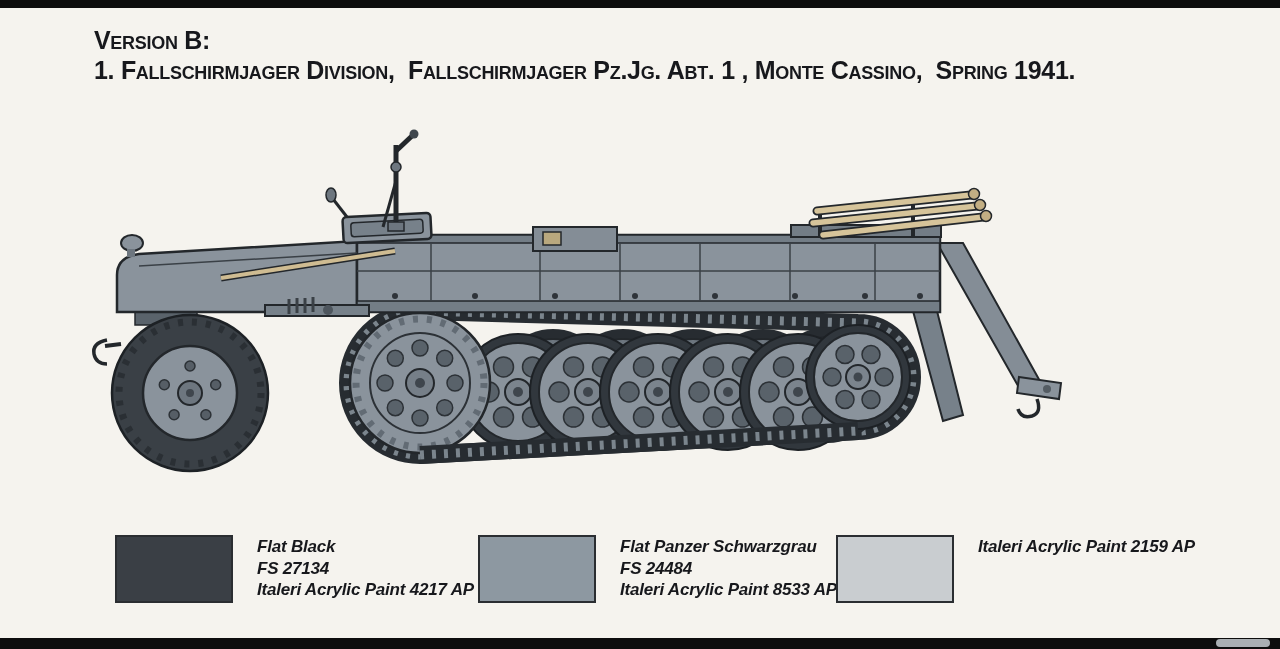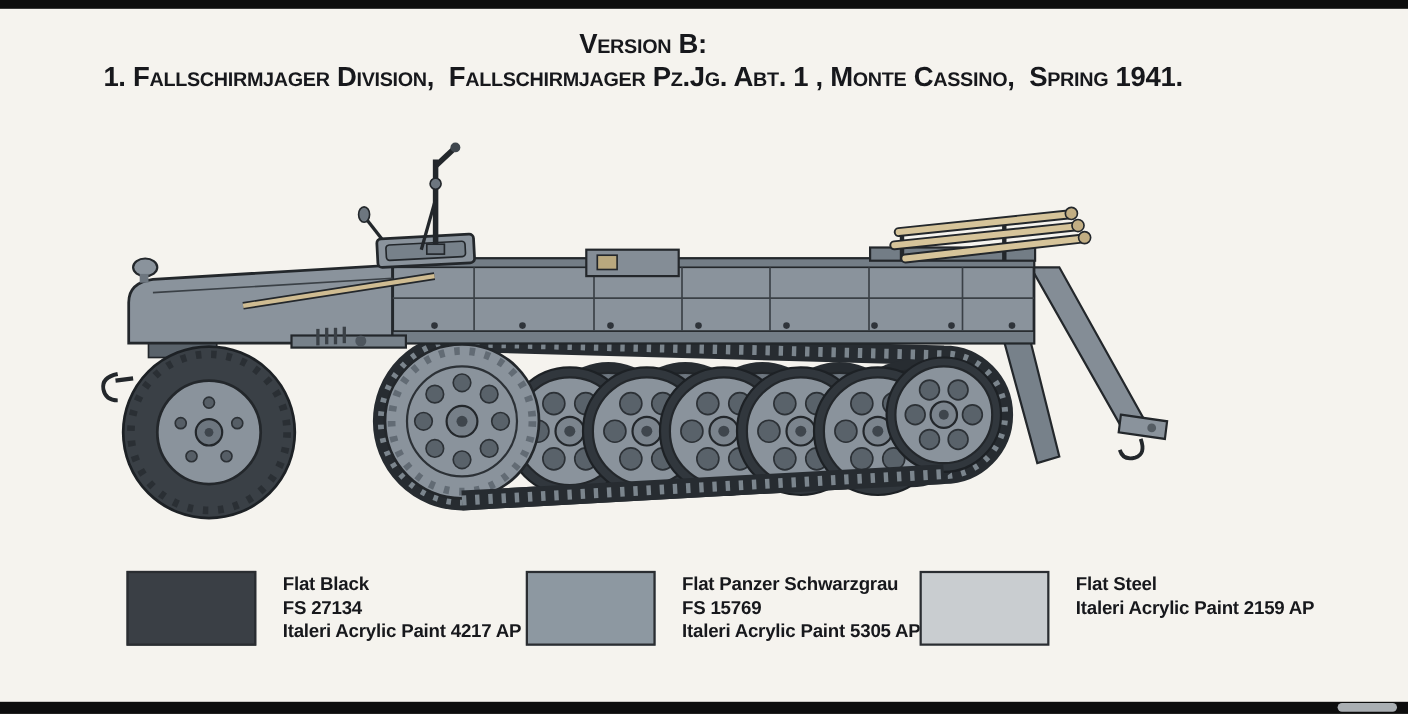--- a/index.html
+++ b/index.html
@@ -9,27 +9,27 @@
     background:#f5f3ee; overflow:hidden;
     font-family:"Liberation Sans", sans-serif; color:#17181c;
   }
   .bar { position:absolute; left:0; width:100%; background:#0d0d0d; }
   .bar-top { top:0; height:8px; }
   .bar-bottom { bottom:0; height:11px; }
   .corner-artifact {
     position:absolute; right:10px; bottom:2px; width:54px; height:8px;
     background:#aaafb3; border-radius:4px;
   }
-  .header { position:absolute; left:94px; top:25px;text-align:center; }
+  .header { position:absolute; left:94px; top:25px; }
   .header-line {
     font-weight:bold; font-variant:small-caps; font-size:25px;
     letter-spacing:-0.3px; line-height:30px; white-space:pre;
   }
   .illustration-wrap { position:absolute; left:75px; top:115px; width:1000px; height:380px; }
-  .legend { position:absolute; left:0; top:519px; width:1280px; height:80px; }
+  .legend { position:absolute; left:0; top:535px; width:1280px; height:80px;font-style:italic; }
   .legend-item { position:absolute; top:0; display:flex; align-items:flex-start; }
   .legend-item.i0 { left:115px; }
   .legend-item.i1 { left:478px; }
   .legend-item.i2 { left:836px; }
   .swatch { width:118px; height:68px; border:2px solid #2a2d31; flex:none; }
   .legend-text { margin-left:24px; padding-top:1px; }
   .legend-text div { font-weight:bold; font-size:17px; line-height:21.5px; letter-spacing:-0.2px; white-space:nowrap; }
 </style>
 </head>
 <body>
@@ -250,29 +250,28 @@
         <div>Flat Black</div>
         <div>FS 27134</div>
         <div>Italeri Acrylic Paint 4217 AP</div>
       </div>
     </div>
 
     <div class="legend-item i1">
       <div class="swatch" style="background-color: rgb(141, 152, 161);"></div>
       <div class="legend-text">
         <div>Flat Panzer Schwarzgrau</div>
-        <div>FS 15769</div>
-        <div>Italeri Acrylic Paint 5305 AP</div>
+        <div>FS 24484</div>
+        <div>Italeri Acrylic Paint 8533 AP</div>
       </div>
     </div>
 
     <div class="legend-item i2">
       <div class="swatch" style="background-color: rgb(201, 205, 208);"></div>
       <div class="legend-text">
-        <div>Flat Steel</div>
         <div>Italeri Acrylic Paint 2159 AP</div>
       </div>
     </div>
 
   </div>
 
   <div class="bar bar-bottom"></div>
   <div class="corner-artifact"></div>
 
 </div>

